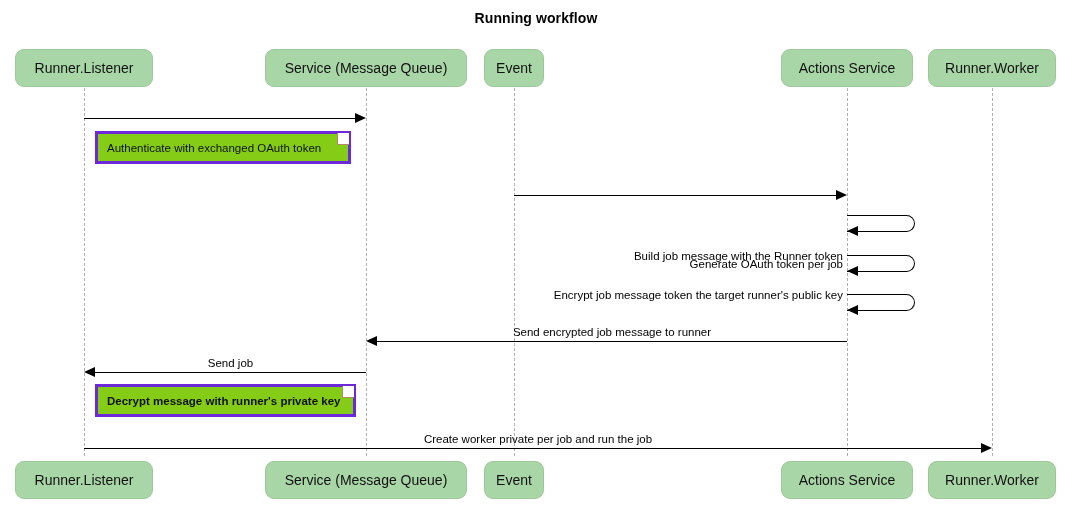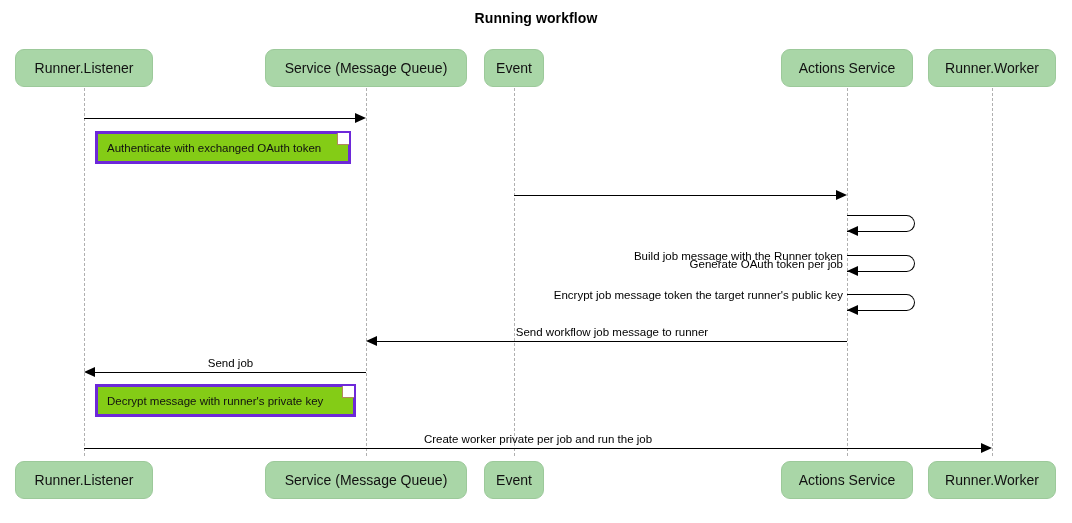--- a/index.html
+++ b/index.html
@@ -158,29 +158,29 @@
   <div class="arrowhead left" style="left:847px;top:225.5px;"></div>
 
   <div class="selflabel" style="left:507px;top:250px;width:336px;">Build job message with the Runner token</div>
   <div class="selfloop" style="left:847px;top:255px;width:68px;height:17px;"></div>
   <div class="arrowhead left" style="left:847px;top:265.5px;"></div>
 
   <div class="selflabel" style="left:443px;top:289px;width:400px;">Encrypt job message token the target runner's public key</div>
   <div class="selfloop" style="left:847px;top:294px;width:68px;height:17px;"></div>
   <div class="arrowhead left" style="left:847px;top:304.5px;"></div>
 
-  <div class="msg-label" style="left:377px;top:326px;width:470px;">Send workflow job message to runner</div>
+  <div class="msg-label" style="left:377px;top:326px;width:470px;">Send encrypted job message to runner</div>
   <div class="msg-line" style="left:377px;top:341px;width:470px;"></div>
   <div class="arrowhead left" style="left:366px;top:335.5px;"></div>
 
   <div class="msg-label" style="left:95px;top:357px;width:271px;">Send job</div>
   <div class="msg-line" style="left:95px;top:372px;width:271px;"></div>
   <div class="arrowhead left" style="left:84px;top:366.5px;"></div>
 
-  <div class="note" style="left:95px;top:384px;width:261px;height:33px;">
+  <div class="note" style="left:95px;top:384px;width:261px;height:33px;font-weight:bold;">
     <span>Decrypt message with runner's private key</span>
     <span class="fold"></span>
   </div>
 
   <div class="msg-label" style="left:84px;top:433px;width:908px;">Create worker private per job and run the job</div>
   <div class="msg-line" style="left:84px;top:448px;width:898px;"></div>
   <div class="arrowhead right" style="left:981px;top:442.5px;"></div>
 
   <div class="participant" style="left:15px;top:461px;width:138px;">
     <span>Runner.Listener</span>

